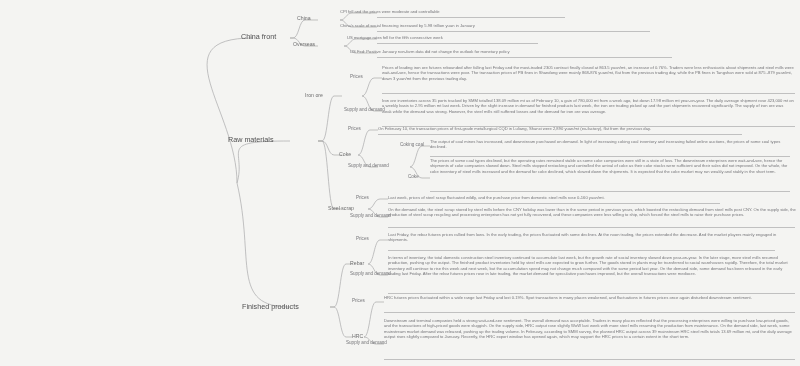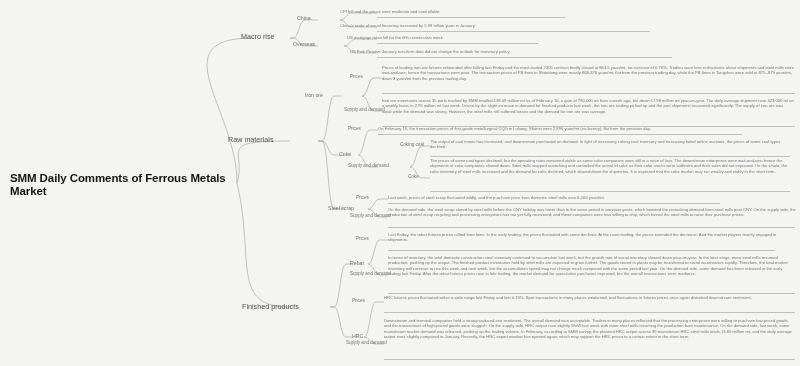--- a/index.html
+++ b/index.html
@@ -129,23 +129,22 @@
       <path d="M430,191.5 L790,191.5"></path>
       <path d="M388,203.5 L720,203.5"></path>
       <path d="M388,227.5 L795,227.5"></path>
       <path d="M388,250.5 L775,250.5"></path>
       <path d="M388,293.5 L795,293.5"></path>
       <path d="M384,312.5 L795,312.5"></path>
       <path d="M384,359.5 L795,359.5"></path>
     </g>
   </svg>
 
-  <div class="node root">SMM Daily Comments of Ferrous Metals Market</div>
 
-  <div class="node l1" style="left:241px; top:32px;">Macro rise</div>
+  <div class="node l1" style="left:241px; top:32px;">China front</div>
 
   <div class="node l2" style="left:297px; top:15px;">China</div>
   <div class="node l2" style="left:293px; top:41px;">Overseas</div>
 
   <div class="node leaf leaf-1line" style="left:340px; top:9px; width:230px;">CPI fell and the prices were moderate and controllable</div>
   <div class="node leaf leaf-1line" style="left:340px; top:23px; width:320px;">China's scale of social financing increased by 5.98 trillion yuan in January</div>
   <div class="node leaf leaf-1line" style="left:347px; top:35px; width:200px;">US mortgage rates fell for the fifth consecutive week</div>
   <div class="node leaf leaf-1line" style="left:350px; top:49px; width:330px;">US Fed: Positive January non-farm data did not change the outlook for monetary policy</div>
 
   <div class="node l1" style="left:228px; top:135px;text-align:right;">Raw materials</div>

